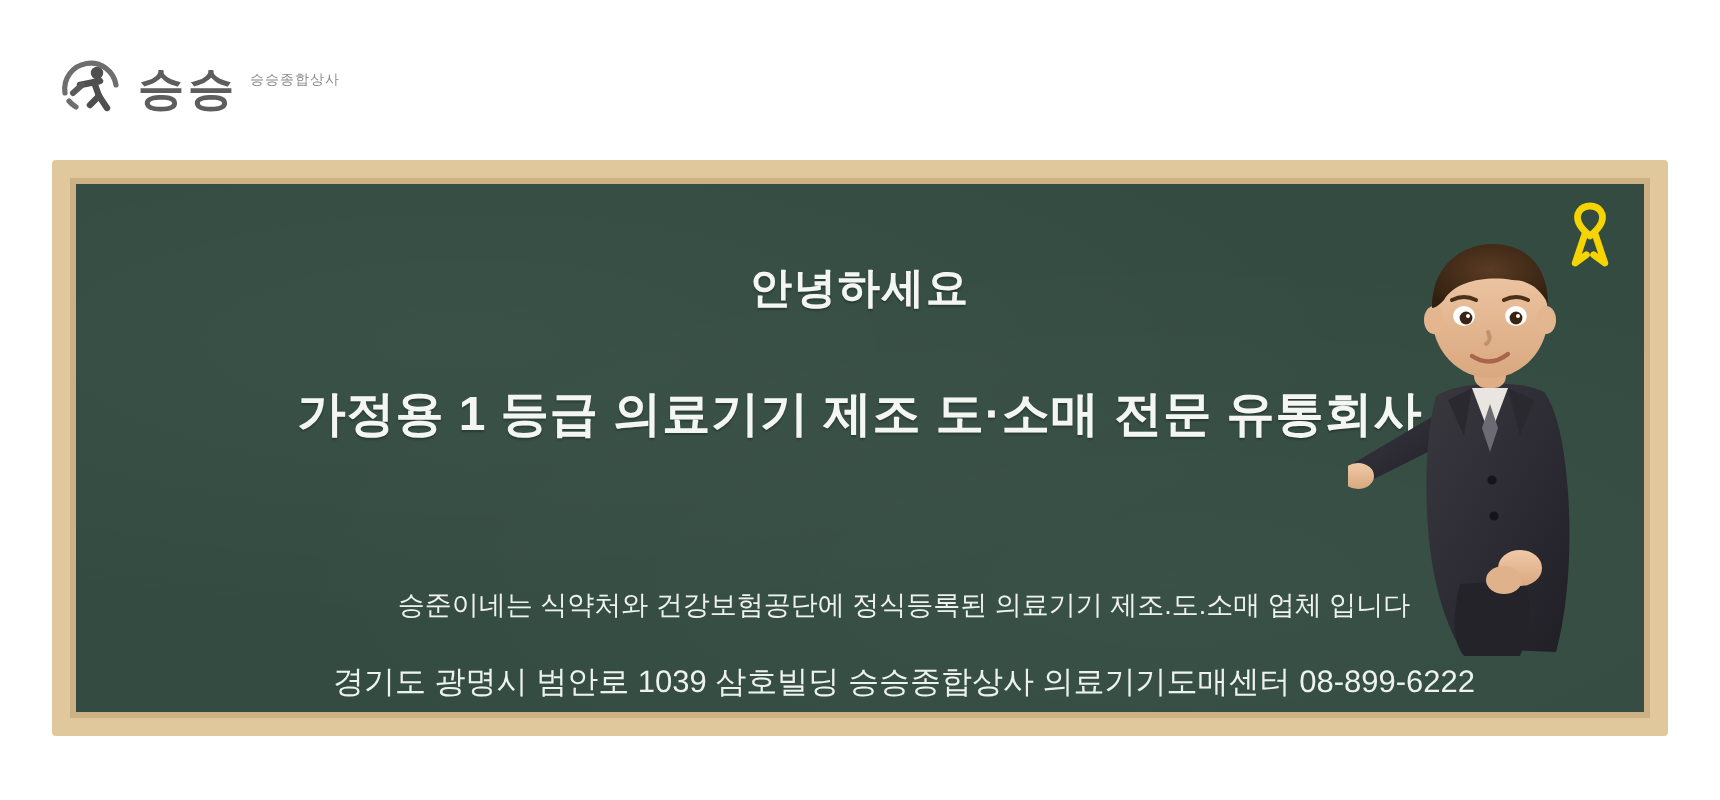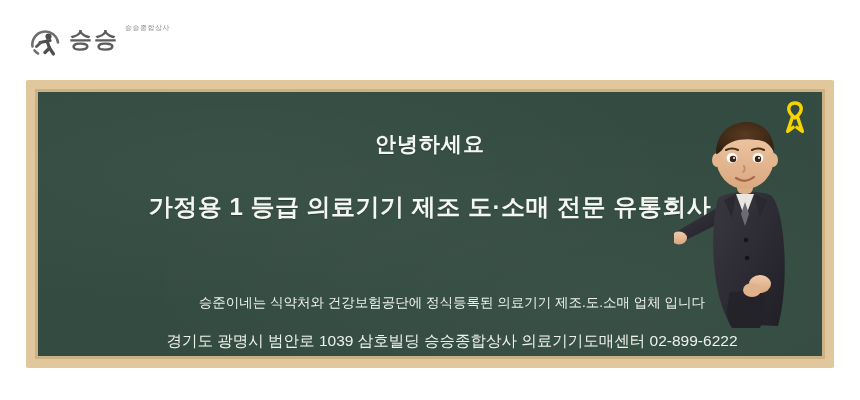--- a/index.html
+++ b/index.html
@@ -23,21 +23,21 @@
     top: 0;
     width: 860px;
     height: 80px;
     background: #ffffff;
   }
   .logo {
     position: absolute;
     left: 28px;
     top: 26px;
     display: flex;
-    align-items: flex-start;
+    align-items: center;
     gap: 5px;
   }
   .logo-mark {
     width: 36px;
     height: 32px;
     display: block;
   }
   .logo-word {
     font-size: 23px;
     font-weight: 700;
@@ -279,17 +279,17 @@
 
         <path d="M70 52 Q72 56 69 58" stroke="#c5906a" stroke-width="2" fill="none" stroke-linecap="round"></path>
         <path d="M62 64 Q71 70 80 63" stroke="#a9654c" stroke-width="2.2" fill="none" stroke-linecap="round"></path>
       </svg>
     </span>
 
     <div class="board-text">
       <div class="headline headline-1">안녕하세요</div>
       <div class="headline headline-2">가정용 1 등급 의료기기  제조 도·소매 전문 유통회사</div>
       <div class="subline subline-1">승준이네는 식약처와 건강보험공단에  정식등록된  의료기기 제조.도.소매 업체 입니다</div>
-      <div class="subline subline-2">경기도 광명시 범안로 1039  삼호빌딩  승승종합상사 의료기기도매센터   02-899-6222</div>
+      <div class="subline subline-2">경기도 광명시 범안로 1039  삼호빌딩  승승종합상사 의료기기도매센터   08-899-6222</div>
     </div>
 
   </div>
 </div>
 
 </body></html>

